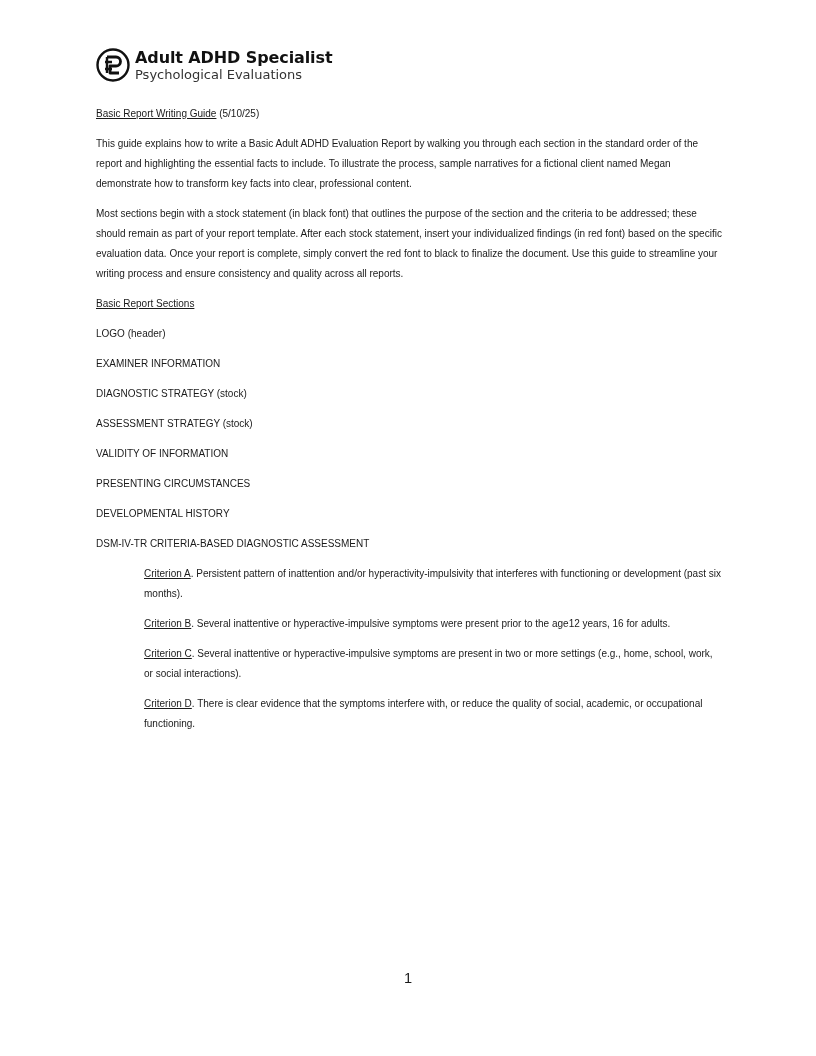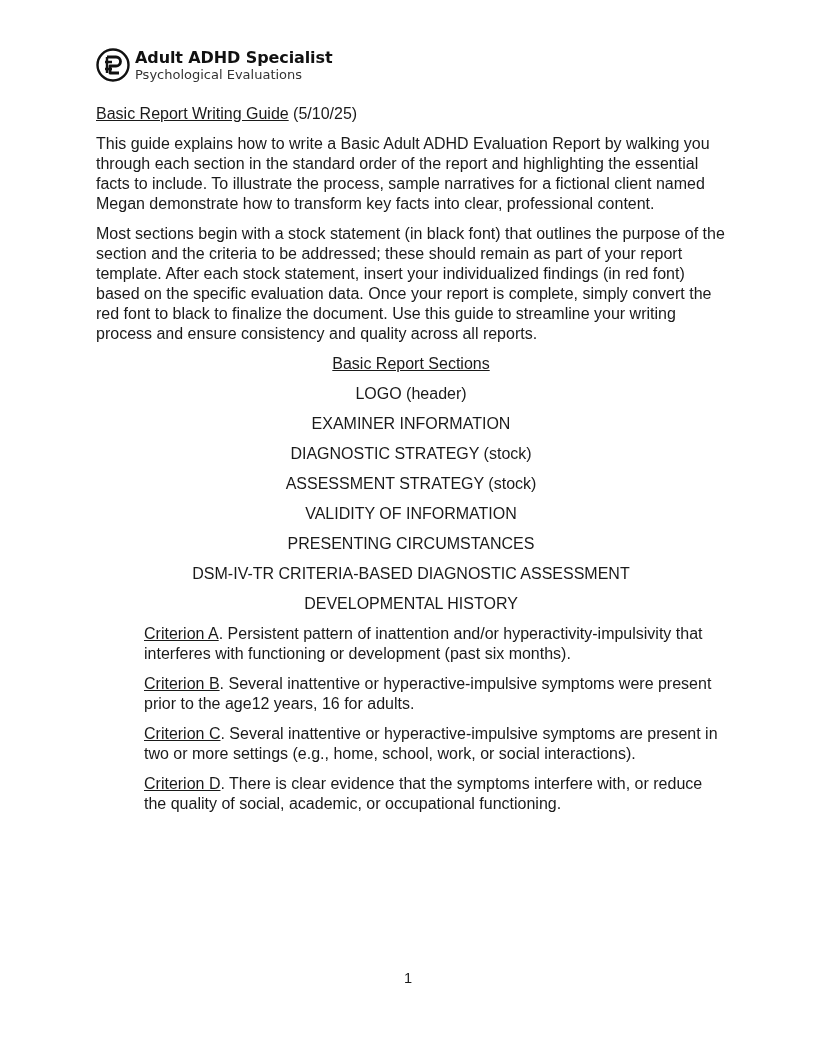--- a/index.html
+++ b/index.html
@@ -3,24 +3,24 @@
 <meta charset="utf-8">
 <style>
   html, body { margin: 0; padding: 0; background: #ffffff; }
   body { width: 816px; height: 1056px; position: relative; overflow: hidden;
          font-family: "Liberation Sans", sans-serif; color: #1a1a1a; }
   .logo { position: absolute; left: 96px; top: 48px; display: flex; align-items: center; }
   .logo-mark { width: 34px; height: 34px; }
   .logo-text { margin-left: 5px; line-height: 1; }
   .logo-title { font-family: "DejaVu Sans", sans-serif; font-weight: bold; font-size: 16px; color: #111; letter-spacing: -0.1px; }
   .logo-sub { font-family: "DejaVu Sans", sans-serif; font-size: 13px; color: #333; margin-top: 2px; }
-  .content { position: absolute; left: 96px; top: 104px; width: 630px; font-size: 16px; line-height: 20px; }
+  .content { position: absolute; left: 96px; top: 104px; width: 630px; font-size: 10px; line-height: 20px; }
   .p { margin: 0 0 10px 0; }
   .u { text-decoration: underline; }
-  .sec { margin: 0 0 10px 0; height: 20px; text-align: center; }
+  .sec { margin: 0 0 10px 0; height: 20px; }
   .crit { margin: 0 0 10px 48px; width: 580px; }
   .pagenum { position: absolute; top: 970px; left: 0; width: 816px; text-align: center; font-size: 14.6px; }
 </style>
 </head>
 <body>
 
 <div class="logo">
   <svg class="logo-mark" viewBox="0 0 34 34">
     <circle cx="17" cy="17" r="15.5" fill="none" stroke="#111" stroke-width="2.4"></circle>
     <path d="M11 9 H20 a4.5 4.5 0 0 1 0 9 H14 V25 H23" fill="none" stroke="#111" stroke-width="2.8" stroke-linejoin="round"></path>
@@ -36,21 +36,21 @@
   <div class="p"><span class="u">Basic Report Writing Guide</span><span> (5/10/25)</span></div>
   <div class="p">This guide explains how to write a Basic Adult ADHD Evaluation Report by walking you through each section in the standard order of the report and highlighting the essential facts to include. To illustrate the process, sample narratives for a fictional client named Megan demonstrate how to transform key facts into clear, professional content.</div>
   <div class="p">Most sections begin with a stock statement (in black font) that outlines the purpose of the section and the criteria to be addressed; these should remain as part of your report template. After each stock statement, insert your individualized findings (in red font) based on the specific evaluation data. Once your report is complete, simply convert the red font to black to finalize the document. Use this guide to streamline your writing process and ensure consistency and quality across all reports.</div>
   <div class="sec"><span class="u">Basic Report Sections</span></div>
   <div class="sec">LOGO (header)</div>
   <div class="sec">EXAMINER INFORMATION</div>
   <div class="sec">DIAGNOSTIC STRATEGY (stock)</div>
   <div class="sec">ASSESSMENT STRATEGY (stock)</div>
   <div class="sec">VALIDITY OF INFORMATION</div>
   <div class="sec">PRESENTING CIRCUMSTANCES</div>
+  <div class="sec">DEVELOPMENTAL HISTORY</div>
   <div class="sec">DSM-IV-TR CRITERIA-BASED DIAGNOSTIC ASSESSMENT</div>
-  <div class="sec">DEVELOPMENTAL HISTORY</div>
   <div class="crit"><span class="u">Criterion A</span><span>. Persistent pattern of inattention and/or hyperactivity-impulsivity that interferes with functioning or development (past six months).</span></div>
   <div class="crit"><span class="u">Criterion B</span><span>. Several inattentive or hyperactive-impulsive symptoms were present prior to the age12 years, 16 for adults.</span></div>
   <div class="crit"><span class="u">Criterion C</span><span>. Several inattentive or hyperactive-impulsive symptoms are present in two or more settings (e.g., home, school, work, or social interactions).</span></div>
   <div class="crit"><span class="u">Criterion D</span><span>. There is clear evidence that the symptoms interfere with, or reduce the quality of social, academic, or occupational functioning.</span></div>
 </div>
 
 <div class="pagenum">1</div>
 
 </body></html>

